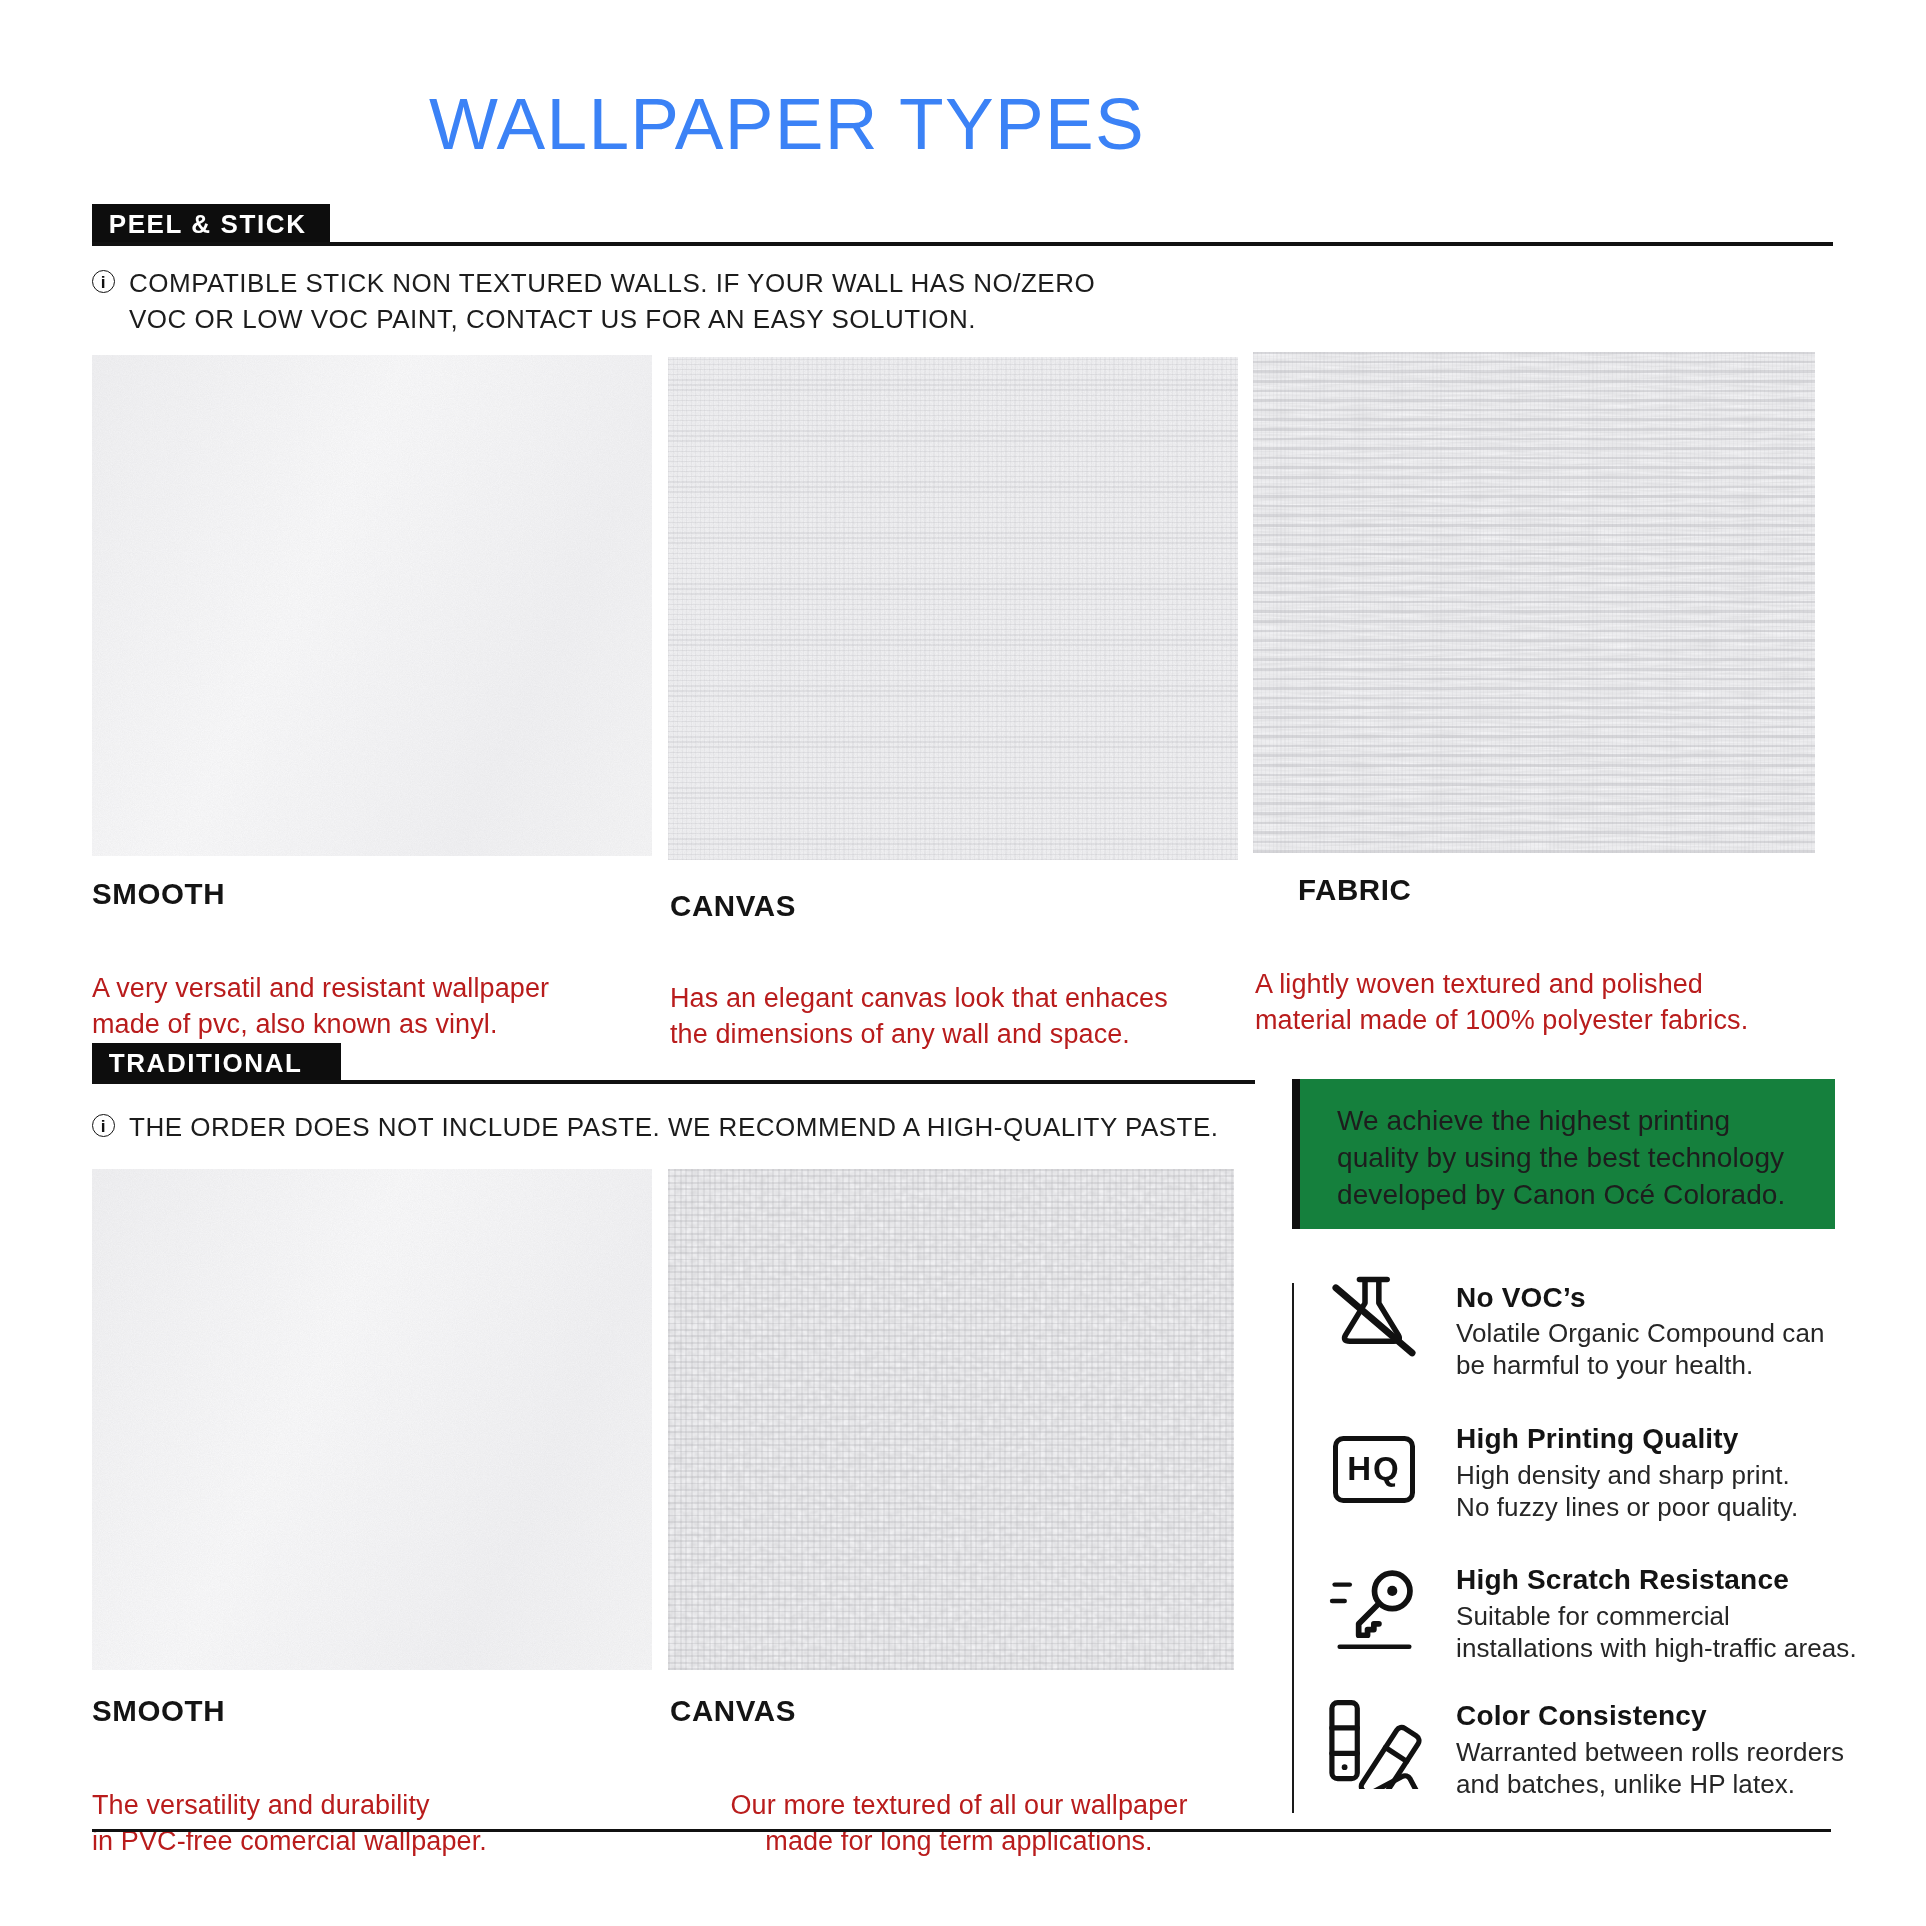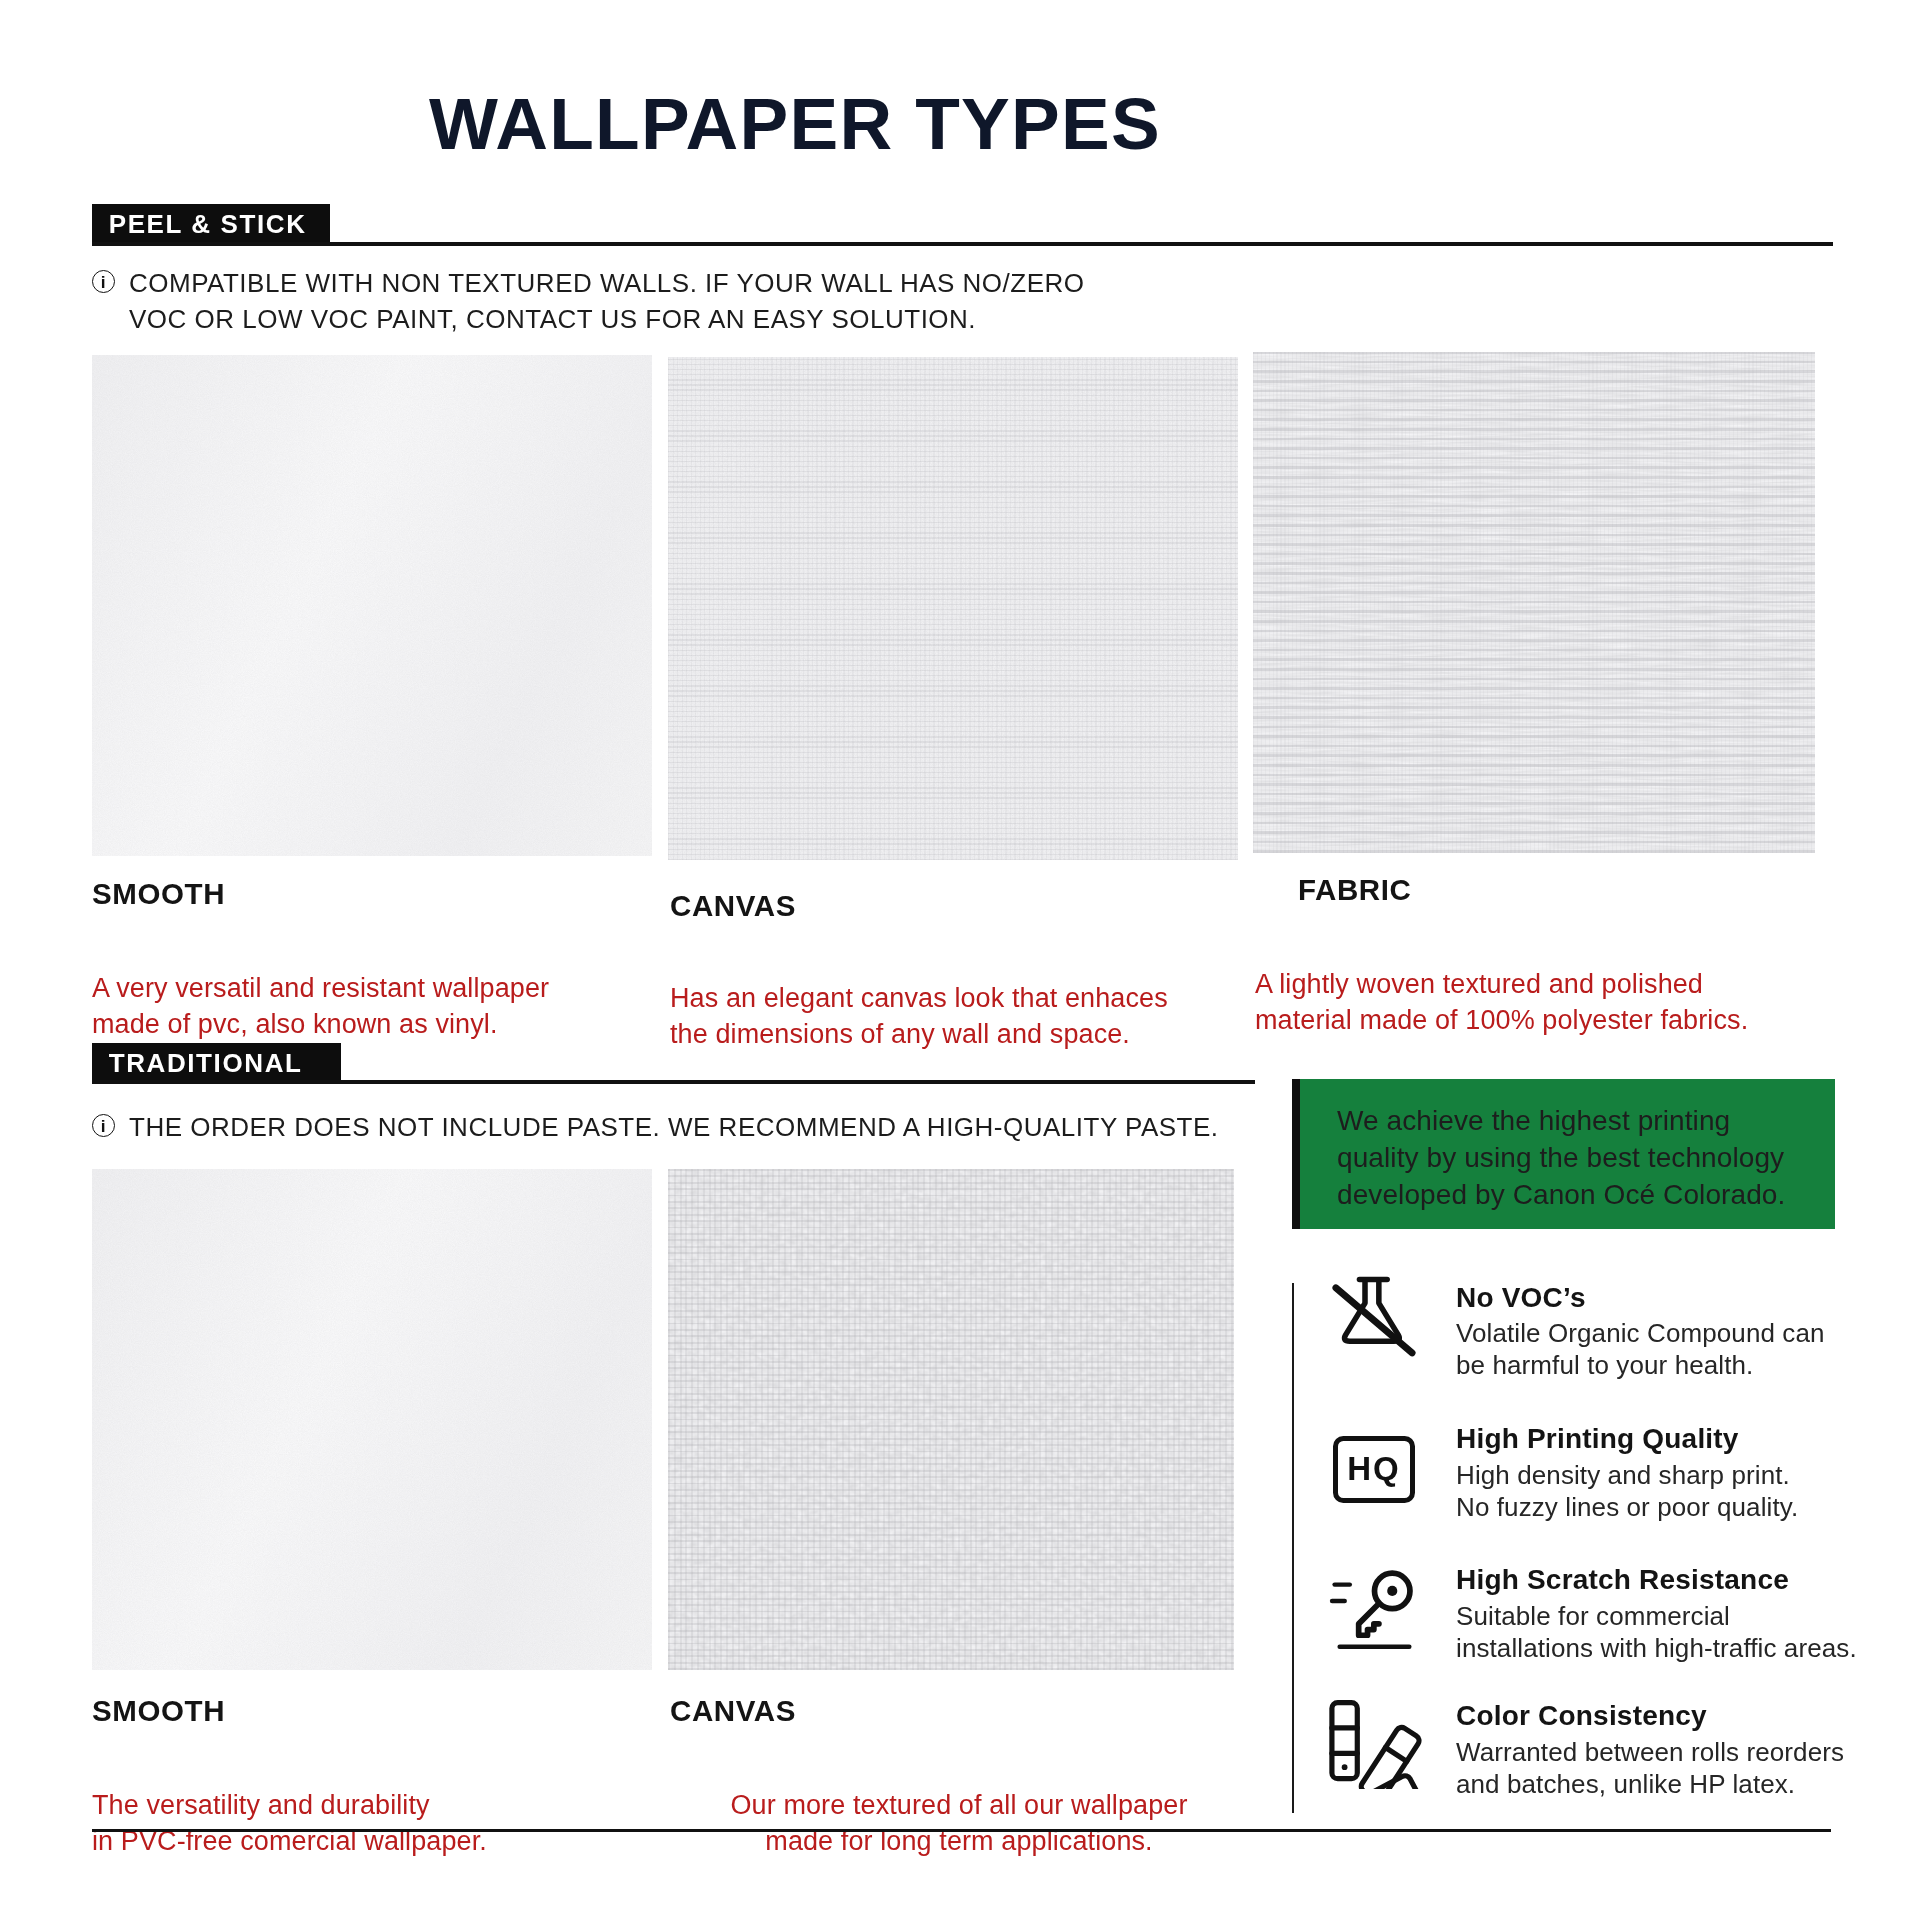--- a/index.html
+++ b/index.html
@@ -1,21 +1,21 @@
 <!DOCTYPE html>
 <html style="font-size:10.3px"><head>
 <meta charset="utf-8">
 <style>
   html,body{margin:0;padding:0;background:#ffffff;}
   .page{position:relative;width:1926px;height:1926px;background:#ffffff;overflow:hidden;
         font-family:"Liberation Sans", sans-serif;color:#1f1f1f;}
 
   
-  .page-title{position:absolute;left:429px;top:82px;font-size:73px;font-weight:700;
-              letter-spacing:1.3px;color:#0f172a;white-space:nowrap;}
+  .page-title{position:absolute;left:429px;top:82px;font-size:73px;font-weight:400;
+              letter-spacing:1.3px;color:#3b82f6;white-space:nowrap;}
 
   
   .label-box{position:absolute;background:#0d0d0d;color:#ffffff;display:flex;align-items:center;
              font-size:26px;font-weight:700;letter-spacing:1.6px;padding-left:16.7px;box-sizing:border-box;}
   .ps-box{left:92px;top:204px;width:238px;height:41px;text-align:center;}
   .tr-box{left:92px;top:1043px;width:249px;height:41px;}
   .rule{position:absolute;background:#111111;}
   .ps-rule{left:92px;top:242px;width:1741px;height:3.9px;}
   .tr-rule{left:92px;top:1080px;width:1163px;height:3.9px;}
   .bottom-rule{left:92px;top:1829px;width:1739px;height:3.2px;}
@@ -97,21 +97,21 @@
   </svg>
 
   <div class="page-title">WALLPAPER TYPES</div>
 
   <div class="label-box ps-box">PEEL &amp; STICK</div>
   <div class="rule ps-rule"></div>
 
   <div class="note ps-note">
     <span class="info-icon">i</span>
     <div class="note-text">
-      <span>COMPATIBLE WITH NON TEXTURED WALLS. IF YOUR WALL HAS NO/ZERO</span><br>
+      <span>COMPATIBLE STICK NON TEXTURED WALLS. IF YOUR WALL HAS NO/ZERO</span><br>
       <span>VOC OR LOW VOC PAINT, CONTACT US FOR AN EASY SOLUTION.</span>
     </div>
   </div>
 
   <div class="swatch sw-r1 sw-r1c1 tex-smooth">
     <svg viewBox="0 0 872 780" width="560" height="501">
         <rect width="100%" height="100%" filter="url(#f-smooth)"></rect>
       </svg>
   </div>
   <div class="swatch sw-r1 sw-r1c2 tex-canvas">

